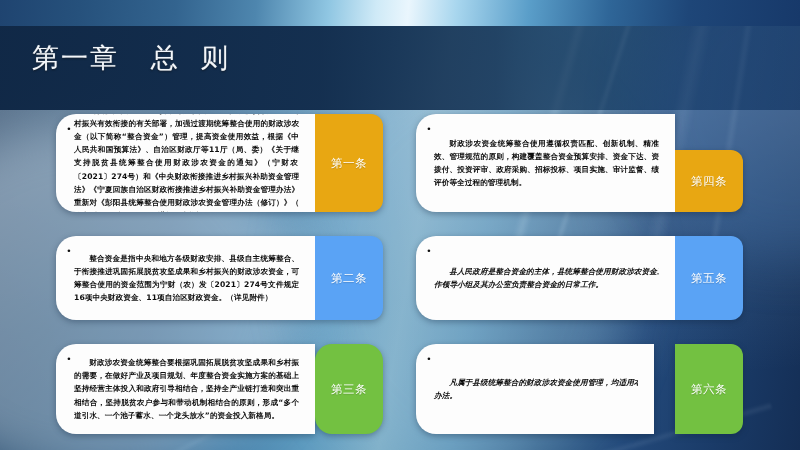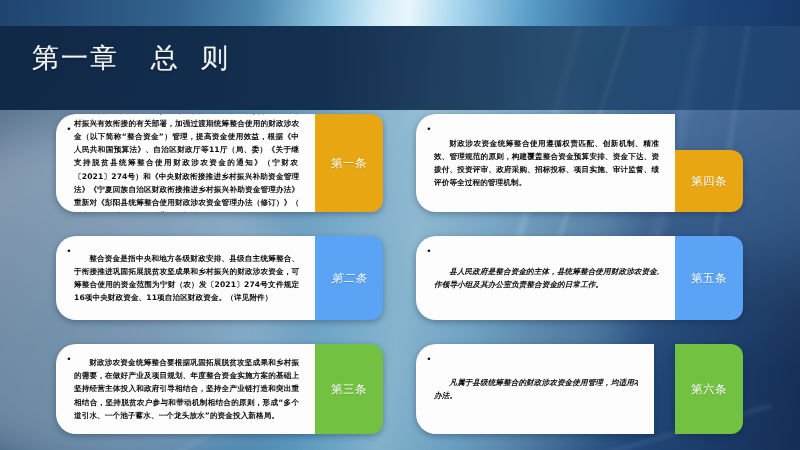--- a/index.html
+++ b/index.html
@@ -176,29 +176,29 @@
       <div class="card-text">为贯彻落实自治区党委政府关于实现巩固拓展脱贫攻坚成果同乡村振兴有效衔接的有关部署，加强过渡期统筹整合使用的财政涉农资金（以下简称“整合资金”）管理，提高资金使用效益，根据《中华人民共和国预算法》、自治区财政厅等11厅（局、委）《关于继续支持脱贫县统筹整合使用财政涉农资金的通知》（宁财农发〔2021〕274号）和《中央财政衔接推进乡村振兴补助资金管理办法》《宁夏回族自治区财政衔接推进乡村振兴补助资金管理办法》，重新对《彭阳县统筹整合使用财政涉农资金管理办法（修订）》（彭政发〔2018〕135号）进行再次修订。</div>
     </div>
     <div class="card-tag" style="background:#e8a712;">第一条</div>
   </div>
 
   <div class="card" id="card-2">
     <div class="card-body">
       <span class="bullet">•</span>
       <div class="card-text">整合资金是指中央和地方各级财政安排、县级自主统筹整合、用于衔接推进巩固拓展脱贫攻坚成果和乡村振兴的财政涉农资金，可统筹整合使用的资金范围为宁财（农）发〔2021〕274号文件规定的16项中央财政资金、11项自治区财政资金。（详见附件）</div>
     </div>
-    <div class="card-tag" style="background:#5aa3f5;font-style:italic;">第二条</div>
+    <div class="card-tag" style="background:#5aa3f5;">第二条</div>
   </div>
 
   <div class="card" id="card-3">
     <div class="card-body">
       <span class="bullet">•</span>
       <div class="card-text">财政涉农资金统筹整合要根据巩固拓展脱贫攻坚成果和乡村振兴的需要，在做好产业及项目规划、年度整合资金实施方案的基础上，坚持经营主体投入和政府引导相结合，坚持全产业链打造和突出重点相结合，坚持脱贫农户参与和带动机制相结合的原则，形成“多个渠道引水、一个池子蓄水、一个龙头放水”的资金投入新格局。</div>
     </div>
-    <div class="card-tag" style="background:#73c141;">第三条</div>
+    <div class="card-tag" style="background:#73c141;border-radius:17px;">第三条</div>
   </div>
 
   <div class="card" id="card-4">
     <div class="card-body">
       <span class="bullet">•</span>
       <div class="card-text">财政涉农资金统筹整合使用遵循权责匹配、创新机制、精准高效、管理规范的原则，构建覆盖整合资金预算安排、资金下达、资金拨付、投资评审、政府采购、招标投标、项目实施、审计监督、绩效评价等全过程的管理机制。</div>
     </div>
     <div class="card-tag" style="background:#e8a712;margin-top:36px;">第四条</div>
   </div>
 

